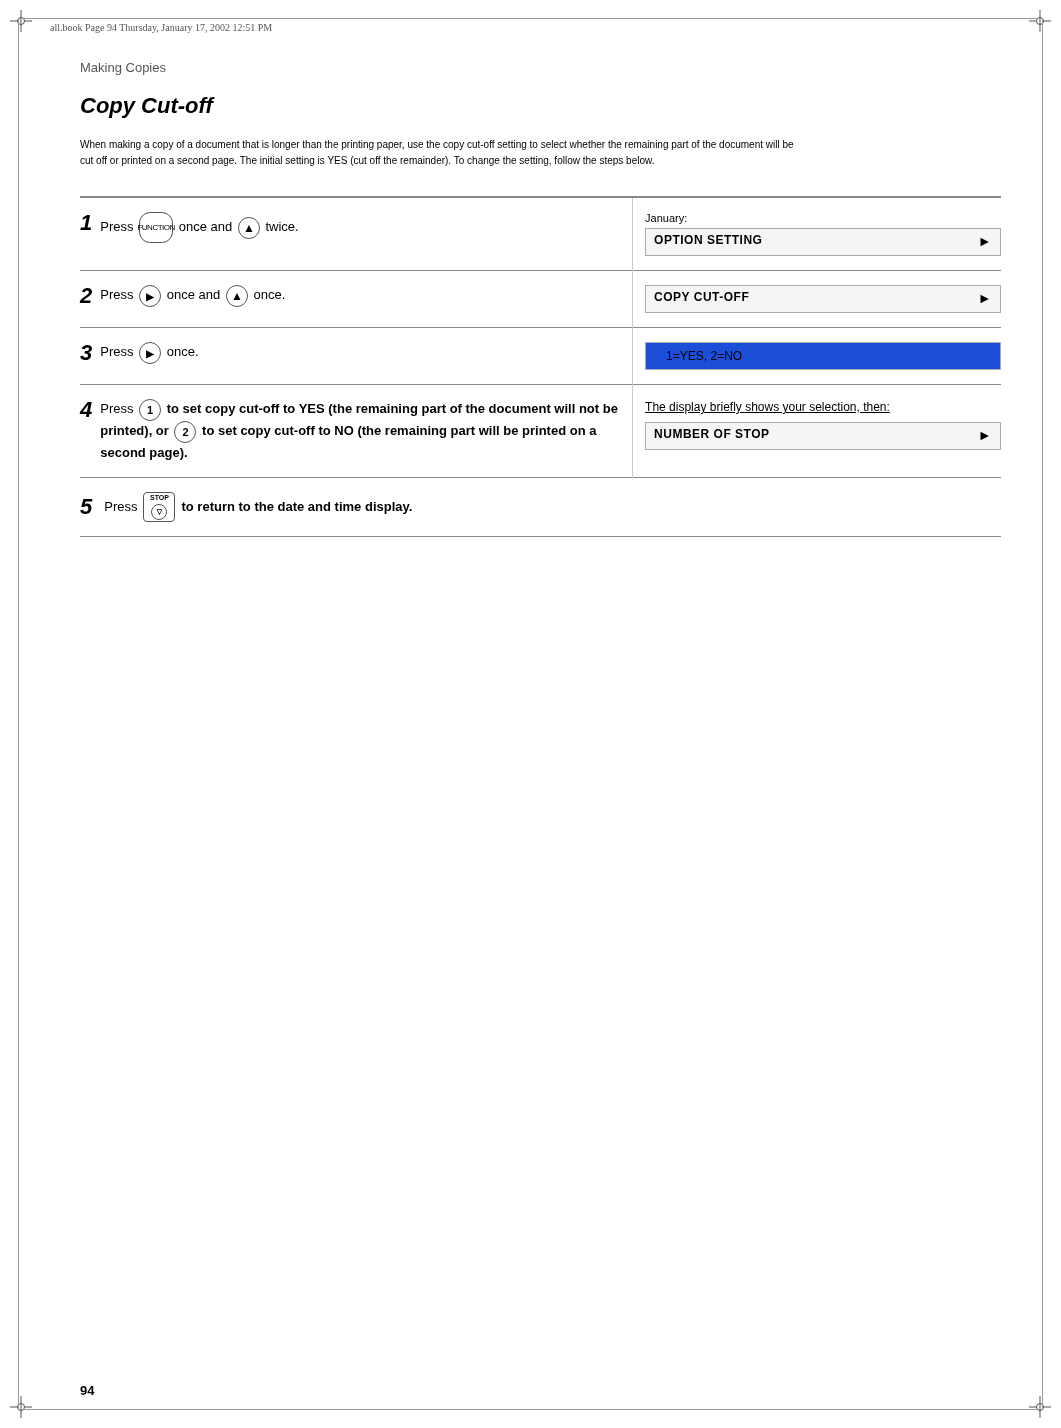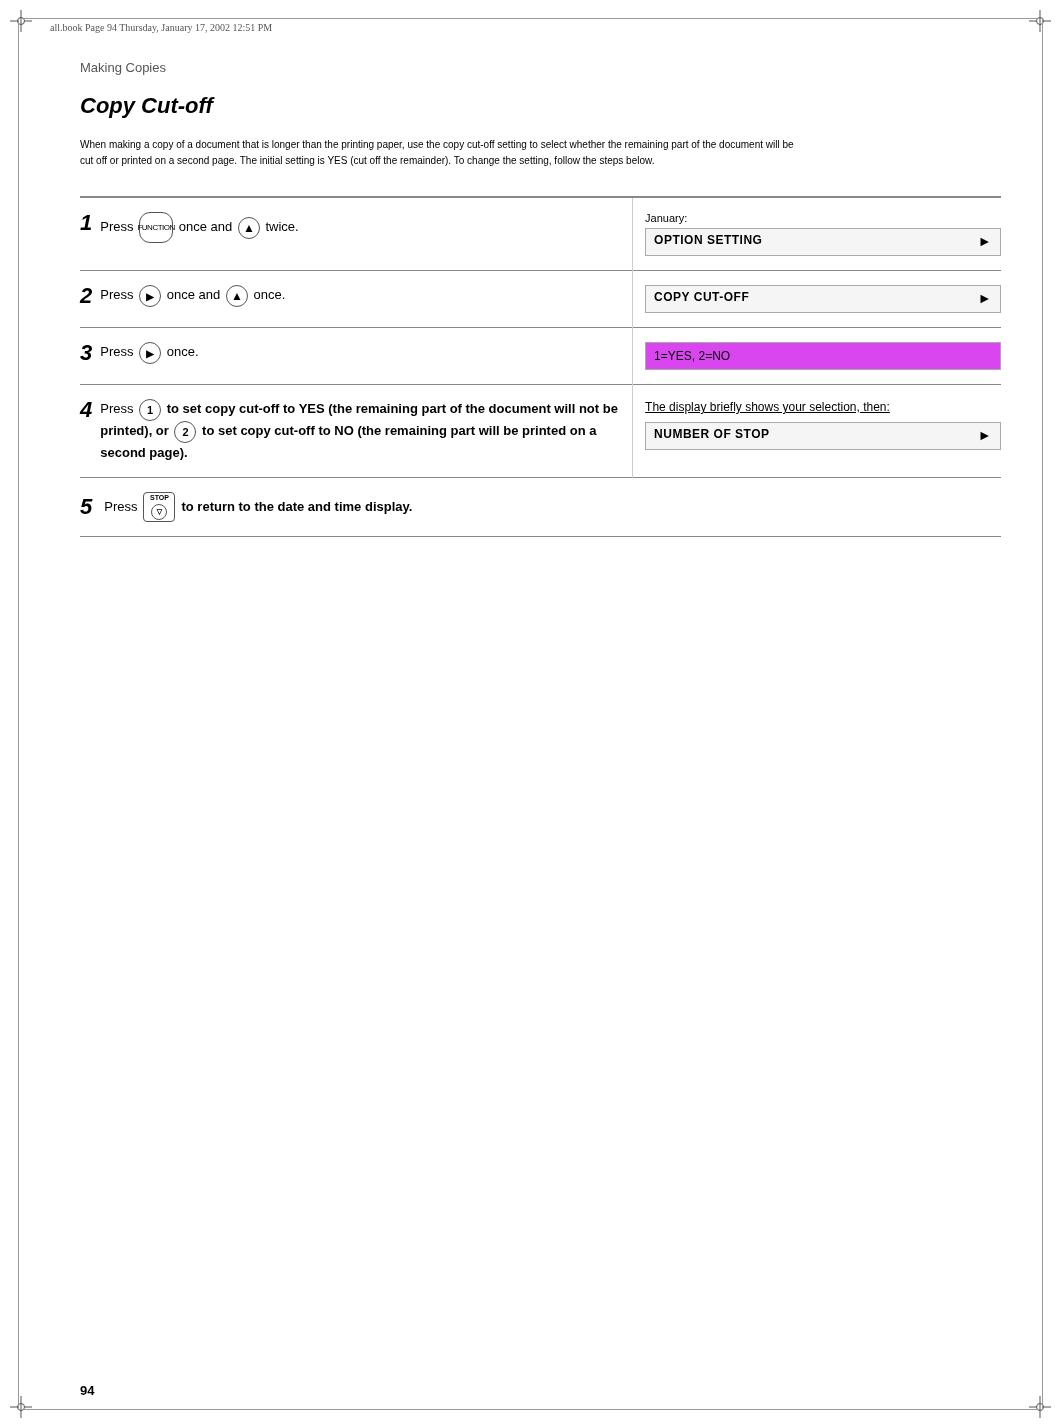--- a/index.html
+++ b/index.html
@@ -218,23 +218,23 @@
       background: #f5f5f5;
       border: 1px solid #aaa;
       padding: 4px 8px;
       font-size: 12px;
       font-weight: bold;
       letter-spacing: 0.5px;
       min-height: 28px;
     }
 
     .display-box-white {
-      background: #d946ef;
+      background: #1d4ed8;
       border: 1px solid #aaa;
-      padding: 4px 8px;
+      padding: 4px 20px;
       font-size: 12px;
       min-height: 28px;
       display: flex;
       align-items: center;
     }
 
     .arrow-right {
       display: inline-block;
       margin-left: auto;
       font-size: 13px;

